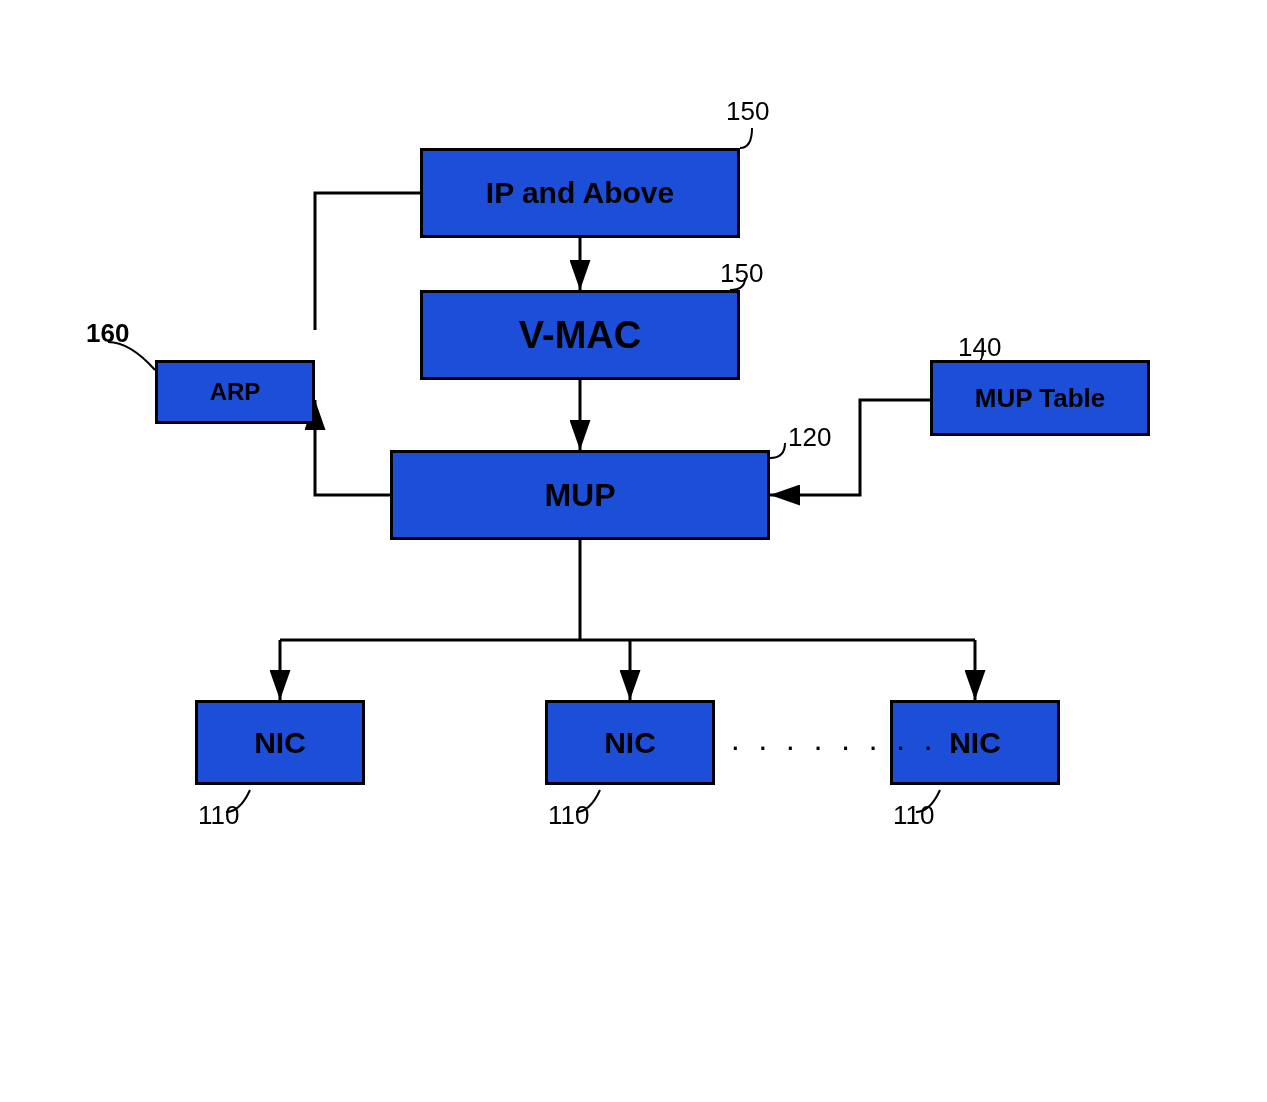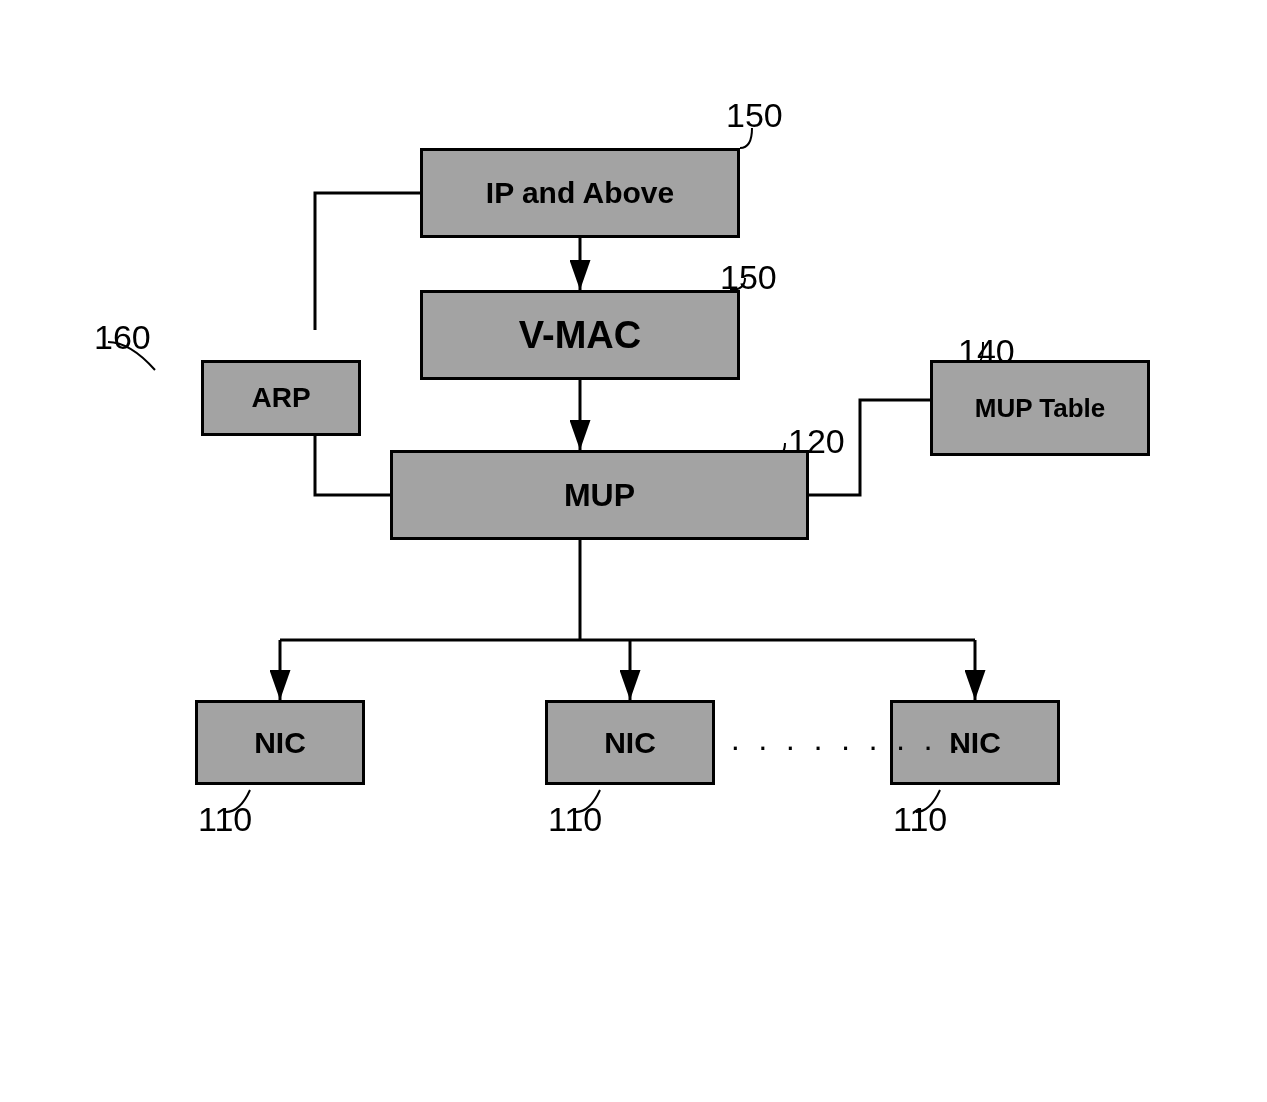--- a/index.html
+++ b/index.html
@@ -18,33 +18,33 @@
     }
     svg {
       position: absolute;
       top: 0;
       left: 0;
       width: 1267px;
       height: 1102px;
     }
     .box {
       position: absolute;
-      background: #a3a3a3;
+      background: #1d4ed8;
       border: 3px solid #000000;
       display: flex;
       align-items: center;
       justify-content: center;
       font-size: 28px;
       font-weight: bold;
       font-family: Arial, sans-serif;
       text-align: center;
     }
     .label {
       position: absolute;
-      font-size: 34px;
+      font-size: 26px;
       font-family: Arial, sans-serif;
       font-weight: normal;
     }
   </style>
 </head>
 <body>
 
 <div class="diagram-container">
   <svg xmlns="http://www.w3.org/2000/svg">
     <defs>
@@ -96,49 +96,49 @@
   </svg>
 
   <div class="box" style="left:420px; top:148px; width:320px; height:90px; font-size:30px;">
     <span>IP and Above</span>
   </div>
 
   <div class="box" style="left:420px; top:290px; width:320px; height:90px; font-size:38px;">
     <span>V-MAC</span>
   </div>
 
-  <div class="box" style="left:390px; top:450px; width:419px; height:90px; font-size:32px;">
+  <div class="box" style="left:390px; top:450px; width:380px; height:90px; font-size:32px;">
     <span>MUP</span>
   </div>
 
-  <div class="box" style="left:155px; top:360px; width:160px; height:76px; font-size:28px;margin-left:46px;">
+  <div class="box" style="left:155px; top:360px; width:160px; height:64px; font-size:24px;">
     <span>ARP</span>
   </div>
 
-  <div class="box" style="left:930px; top:360px; width:220px; height:96px; font-size:26px;">
+  <div class="box" style="left:930px; top:360px; width:220px; height:76px; font-size:26px;">
     <span>MUP Table</span>
   </div>
 
   <div class="box" style="left:195px; top:700px; width:170px; height:85px; font-size:30px;">
     <span>NIC</span>
   </div>
 
   <div class="box" style="left:545px; top:700px; width:170px; height:85px; font-size:30px;">
     <span>NIC</span>
   </div>
 
   <div class="box" style="left:890px; top:700px; width:170px; height:85px; font-size:30px;">
     <span>NIC</span>
   </div>
 
   <span class="label" style="left:726px; top:96px;">150</span>
 
   <span class="label" style="left:720px; top:258px;">150</span>
 
-  <span class="label" style="left:94px; top:318px;">160</span>
+  <span class="label" style="left:86px; top:318px;font-weight:bold;">160</span>
 
   <span class="label" style="left:958px; top:332px;">140</span>
 
   <span class="label" style="left:788px; top:422px;">120</span>
 
   <span class="label" style="left:198px; top:800px;">110</span>
 
   <span class="label" style="left:548px; top:800px;">110</span>
 
   <span class="label" style="left:893px; top:800px;">110</span>

